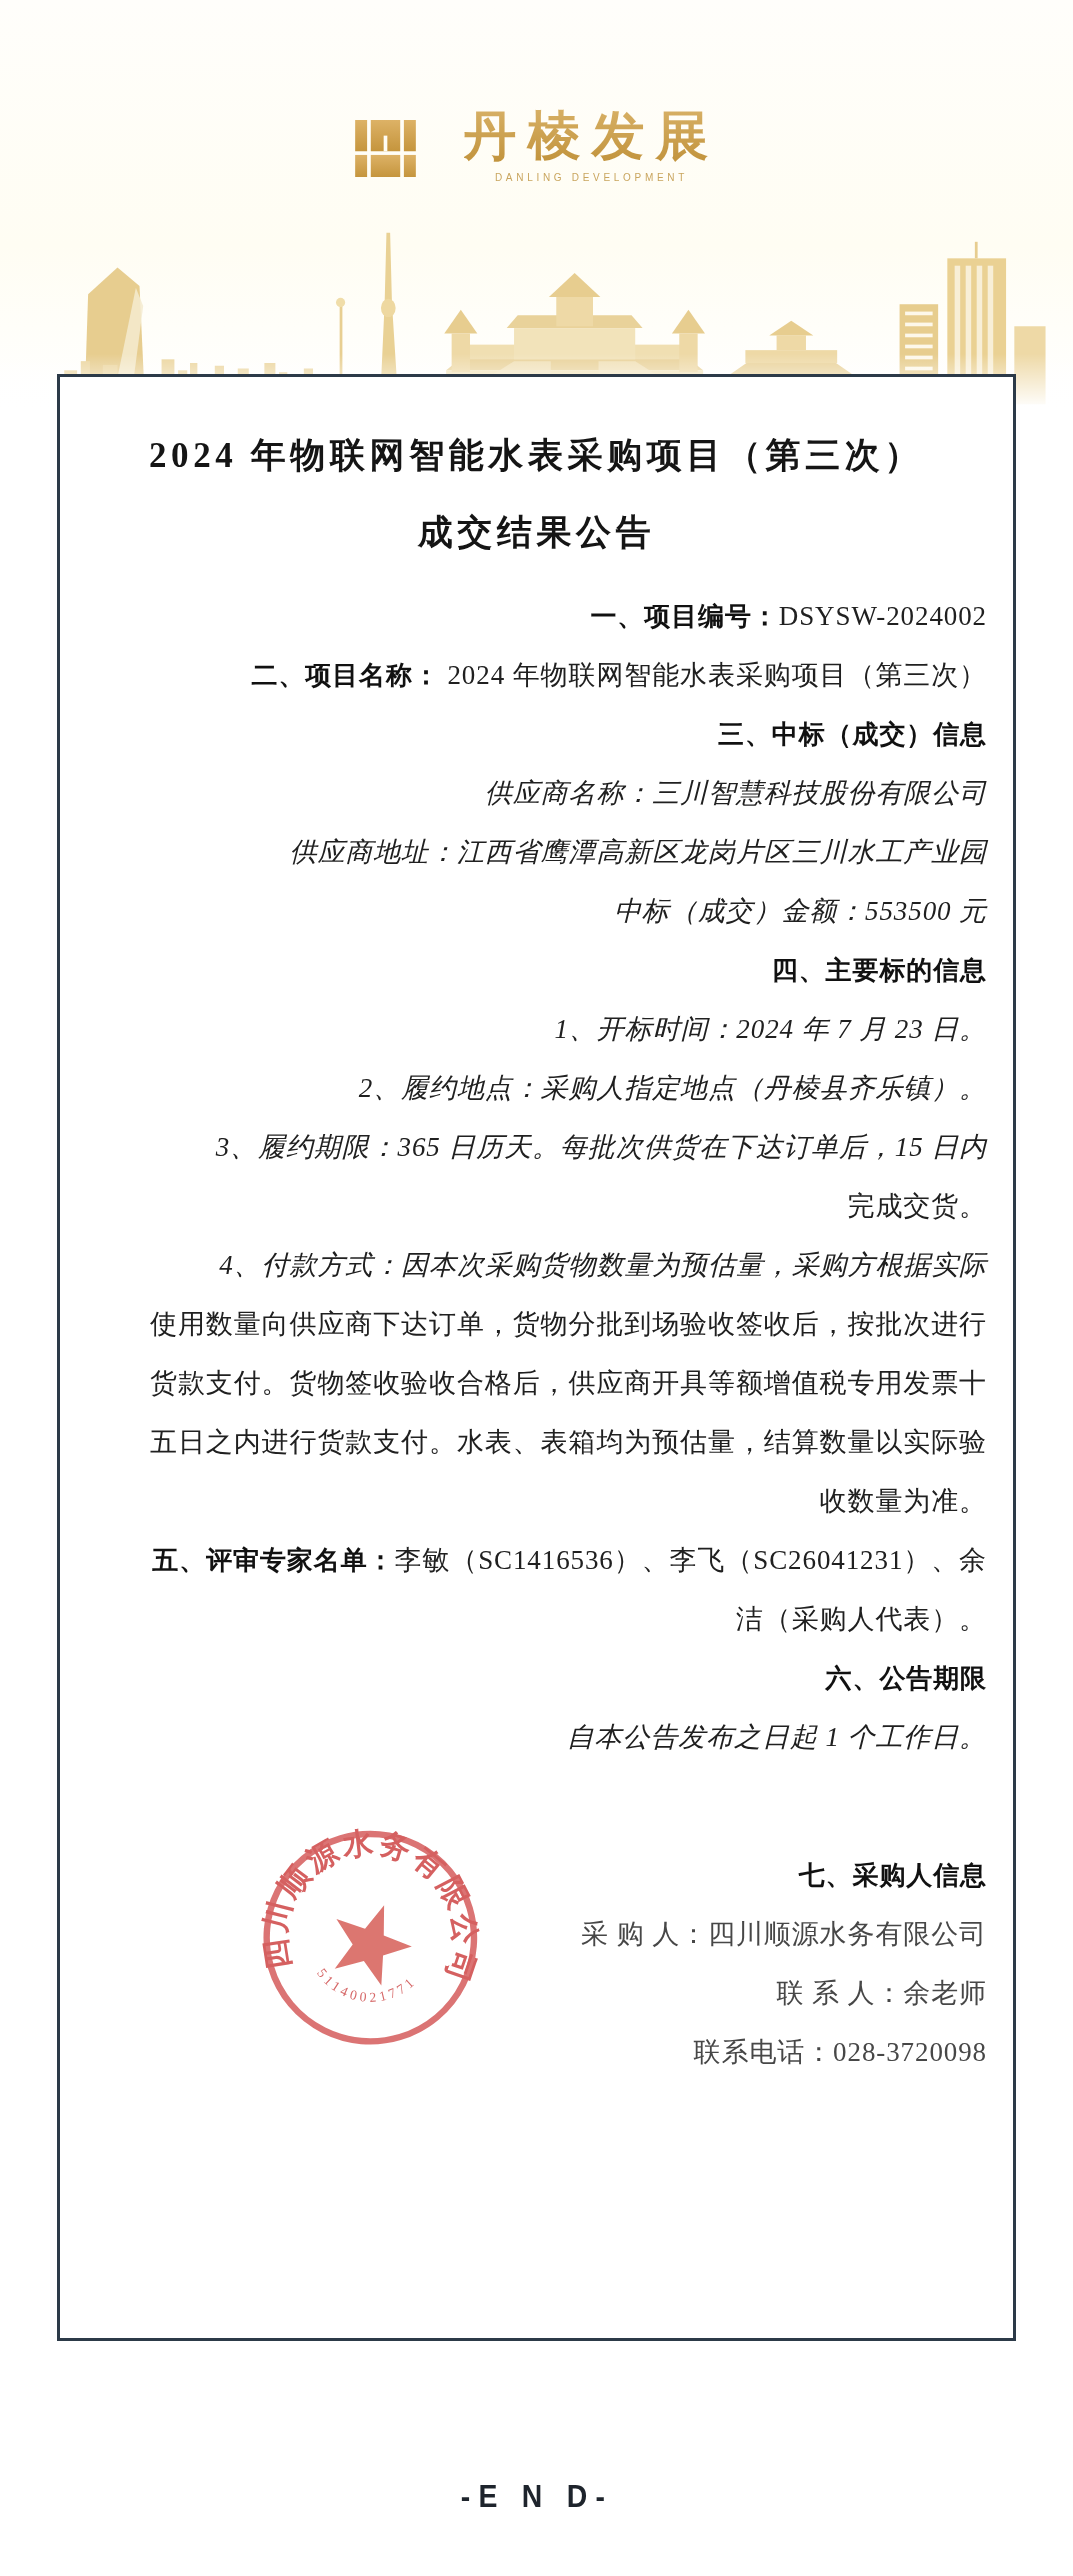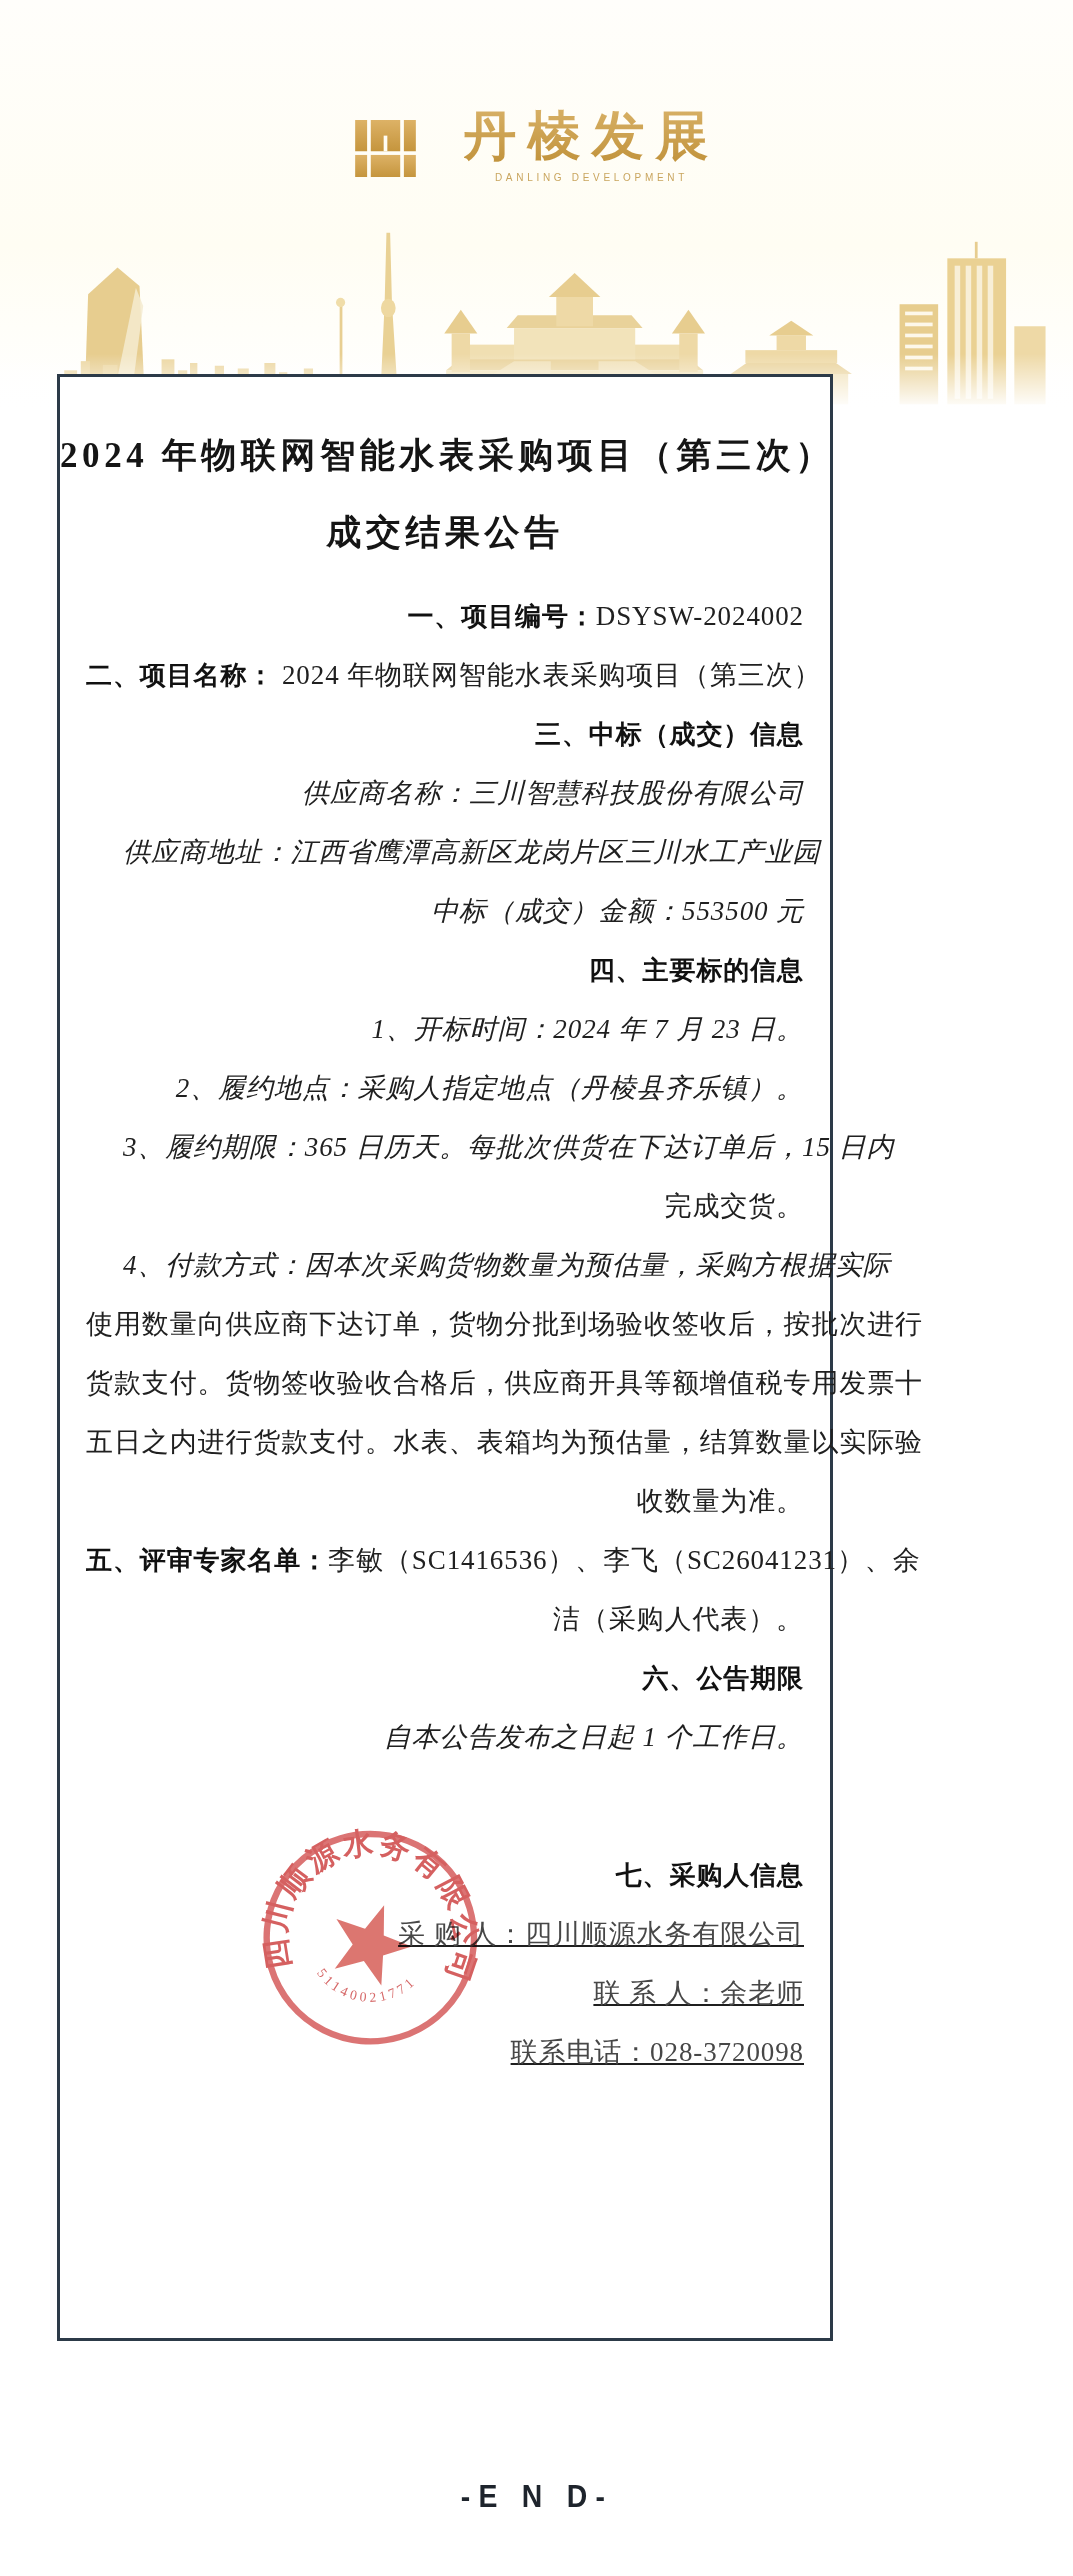--- a/index.html
+++ b/index.html
@@ -28,38 +28,38 @@
     line-height:1.15; white-space:nowrap;
   }
   .brand-en {
     margin-top:5.5px; font-family:"Liberation Sans","DejaVu Sans",sans-serif;
     font-size:10px; letter-spacing:3.7px; color:#c9a55e; white-space:nowrap;
   }
   .skyline { position:absolute; left:0; bottom:0; width:1074px; height:193px; }
 
   
   .doc-frame {
-    position:absolute; left:57px; top:374px; width:776px; height:1967px;
+    position:absolute; left:57px; top:374px; width:959px; height:1967px;
     border:3.7px solid #2c3a48; background:#ffffff;
   }
   .doc-title {
     padding-top:40px; text-align:center;
     font-weight:700; font-size:35px; letter-spacing:4.6px; line-height:77px;
     color:#151515; white-space:nowrap;
   }
   .doc-body { margin-top:15.6px; padding:0 26px; }
   .line { height:59px; line-height:59px; white-space:nowrap; font-size:27px; letter-spacing:0.9px;text-align:right; }
   .line .lbl {
     font-family:"Liberation Sans","DejaVu Sans",sans-serif;
     font-weight:700; font-size:26px; color:#111111; letter-spacing:0.9px;
   }
   .line .val { color:#202020; }
   .ind  { padding-left:37px;font-style:italic; }
   .gap-lg { margin-top:79px; }
-  .contact { padding-left:22px;text-decoration:underline; }
+  .contact { padding-left:22px; }
   .contact .val { color:#474747; }
 
   
   .stamp {
     position:absolute; left:258px; top:1824px; width:226px; height:233px;
     mix-blend-mode:multiply; opacity:.88; transform:rotate(5deg);
     pointer-events:none;
   }
 
   

